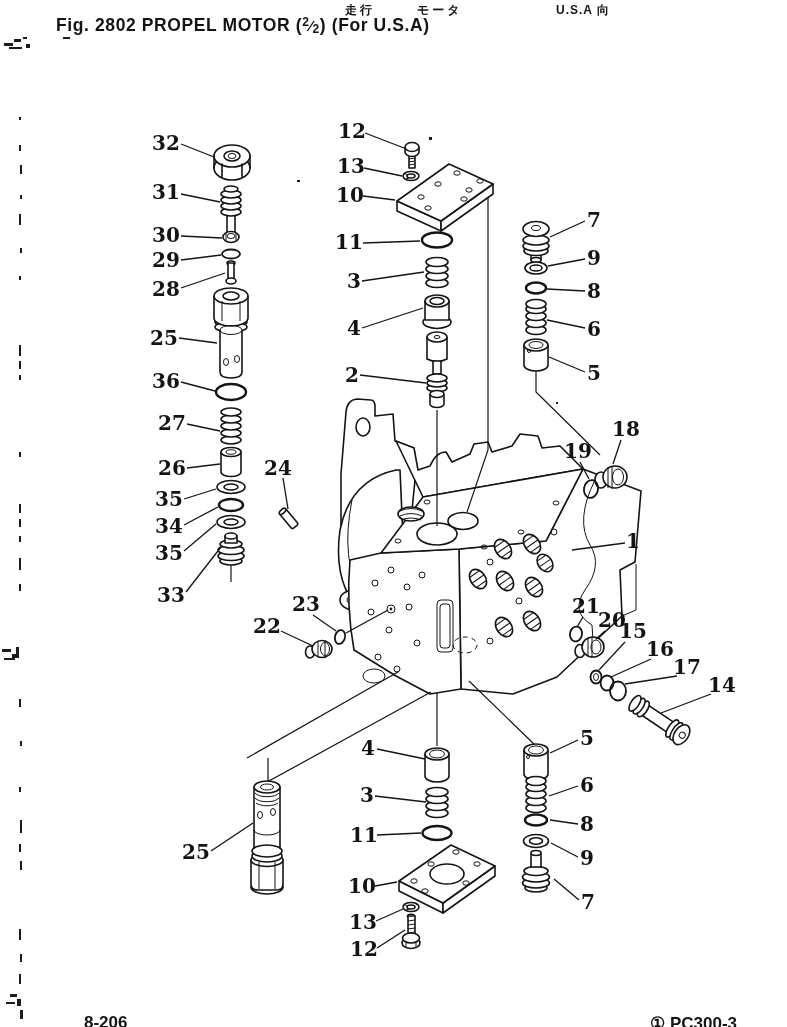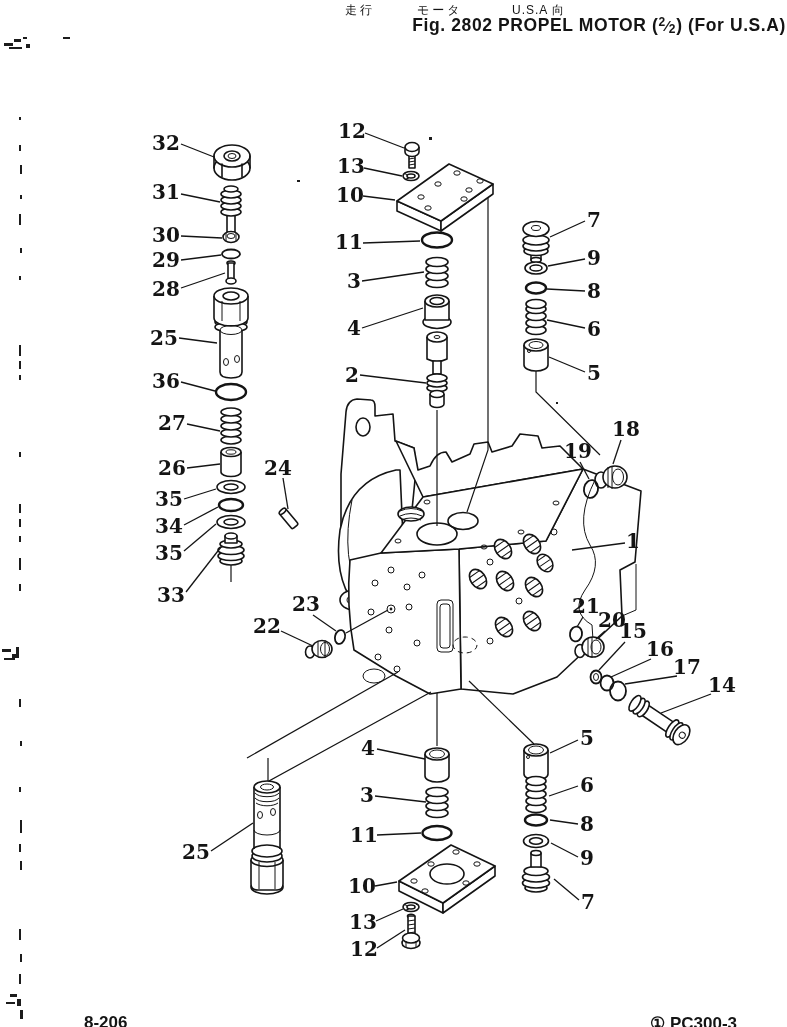--- a/index.html
+++ b/index.html
@@ -1,22 +1,22 @@
 <!DOCTYPE html>
 <html><head>
 <meta charset="utf-8">
 <style>
   html,body{margin:0;padding:0;background:#e8e8e8}
   .page{position:relative;width:787px;height:1027px;background:#ffffff;overflow:hidden;
         font-family:"Liberation Sans",sans-serif;color:#141414}
-  .furigana{position:absolute;top:2px;font-size:12px;font-weight:normal;letter-spacing:3px;white-space:nowrap}
+  .furigana{position:absolute;top:2px;font-size:12px;font-weight:bold;letter-spacing:3px;white-space:nowrap}
   .fg-travel{left:345px}
   .fg-motor{left:417px}
-  .fg-usa{left:512px;letter-spacing:1px}
-  .title{position:absolute;top:15px;left:56px;width:730px;text-align:right;
+  .fg-usa{left:556px;letter-spacing:1px}
+  .title{position:absolute;top:15px;left:56px;width:730px;text-align:left;
          font-size:17.5px;font-weight:bold;letter-spacing:.6px;white-space:nowrap}
   .fn{font-size:12px;vertical-align:5px}
   .fs{font-size:15px}
   .fd{font-size:12px;vertical-align:-2px}
   .footer{position:absolute;top:1013px;font-size:17px;font-weight:bold;white-space:nowrap}
   .ft-l{left:84px}
   .ft-r{left:650px}
   svg.diagram{position:absolute;left:0;top:0}
   .ln{stroke:#141414;stroke-width:1.6;fill:none;stroke-linecap:round;stroke-linejoin:round}
   .fw{fill:#ffffff;stroke:#141414;stroke-width:1.6;stroke-linejoin:round}

